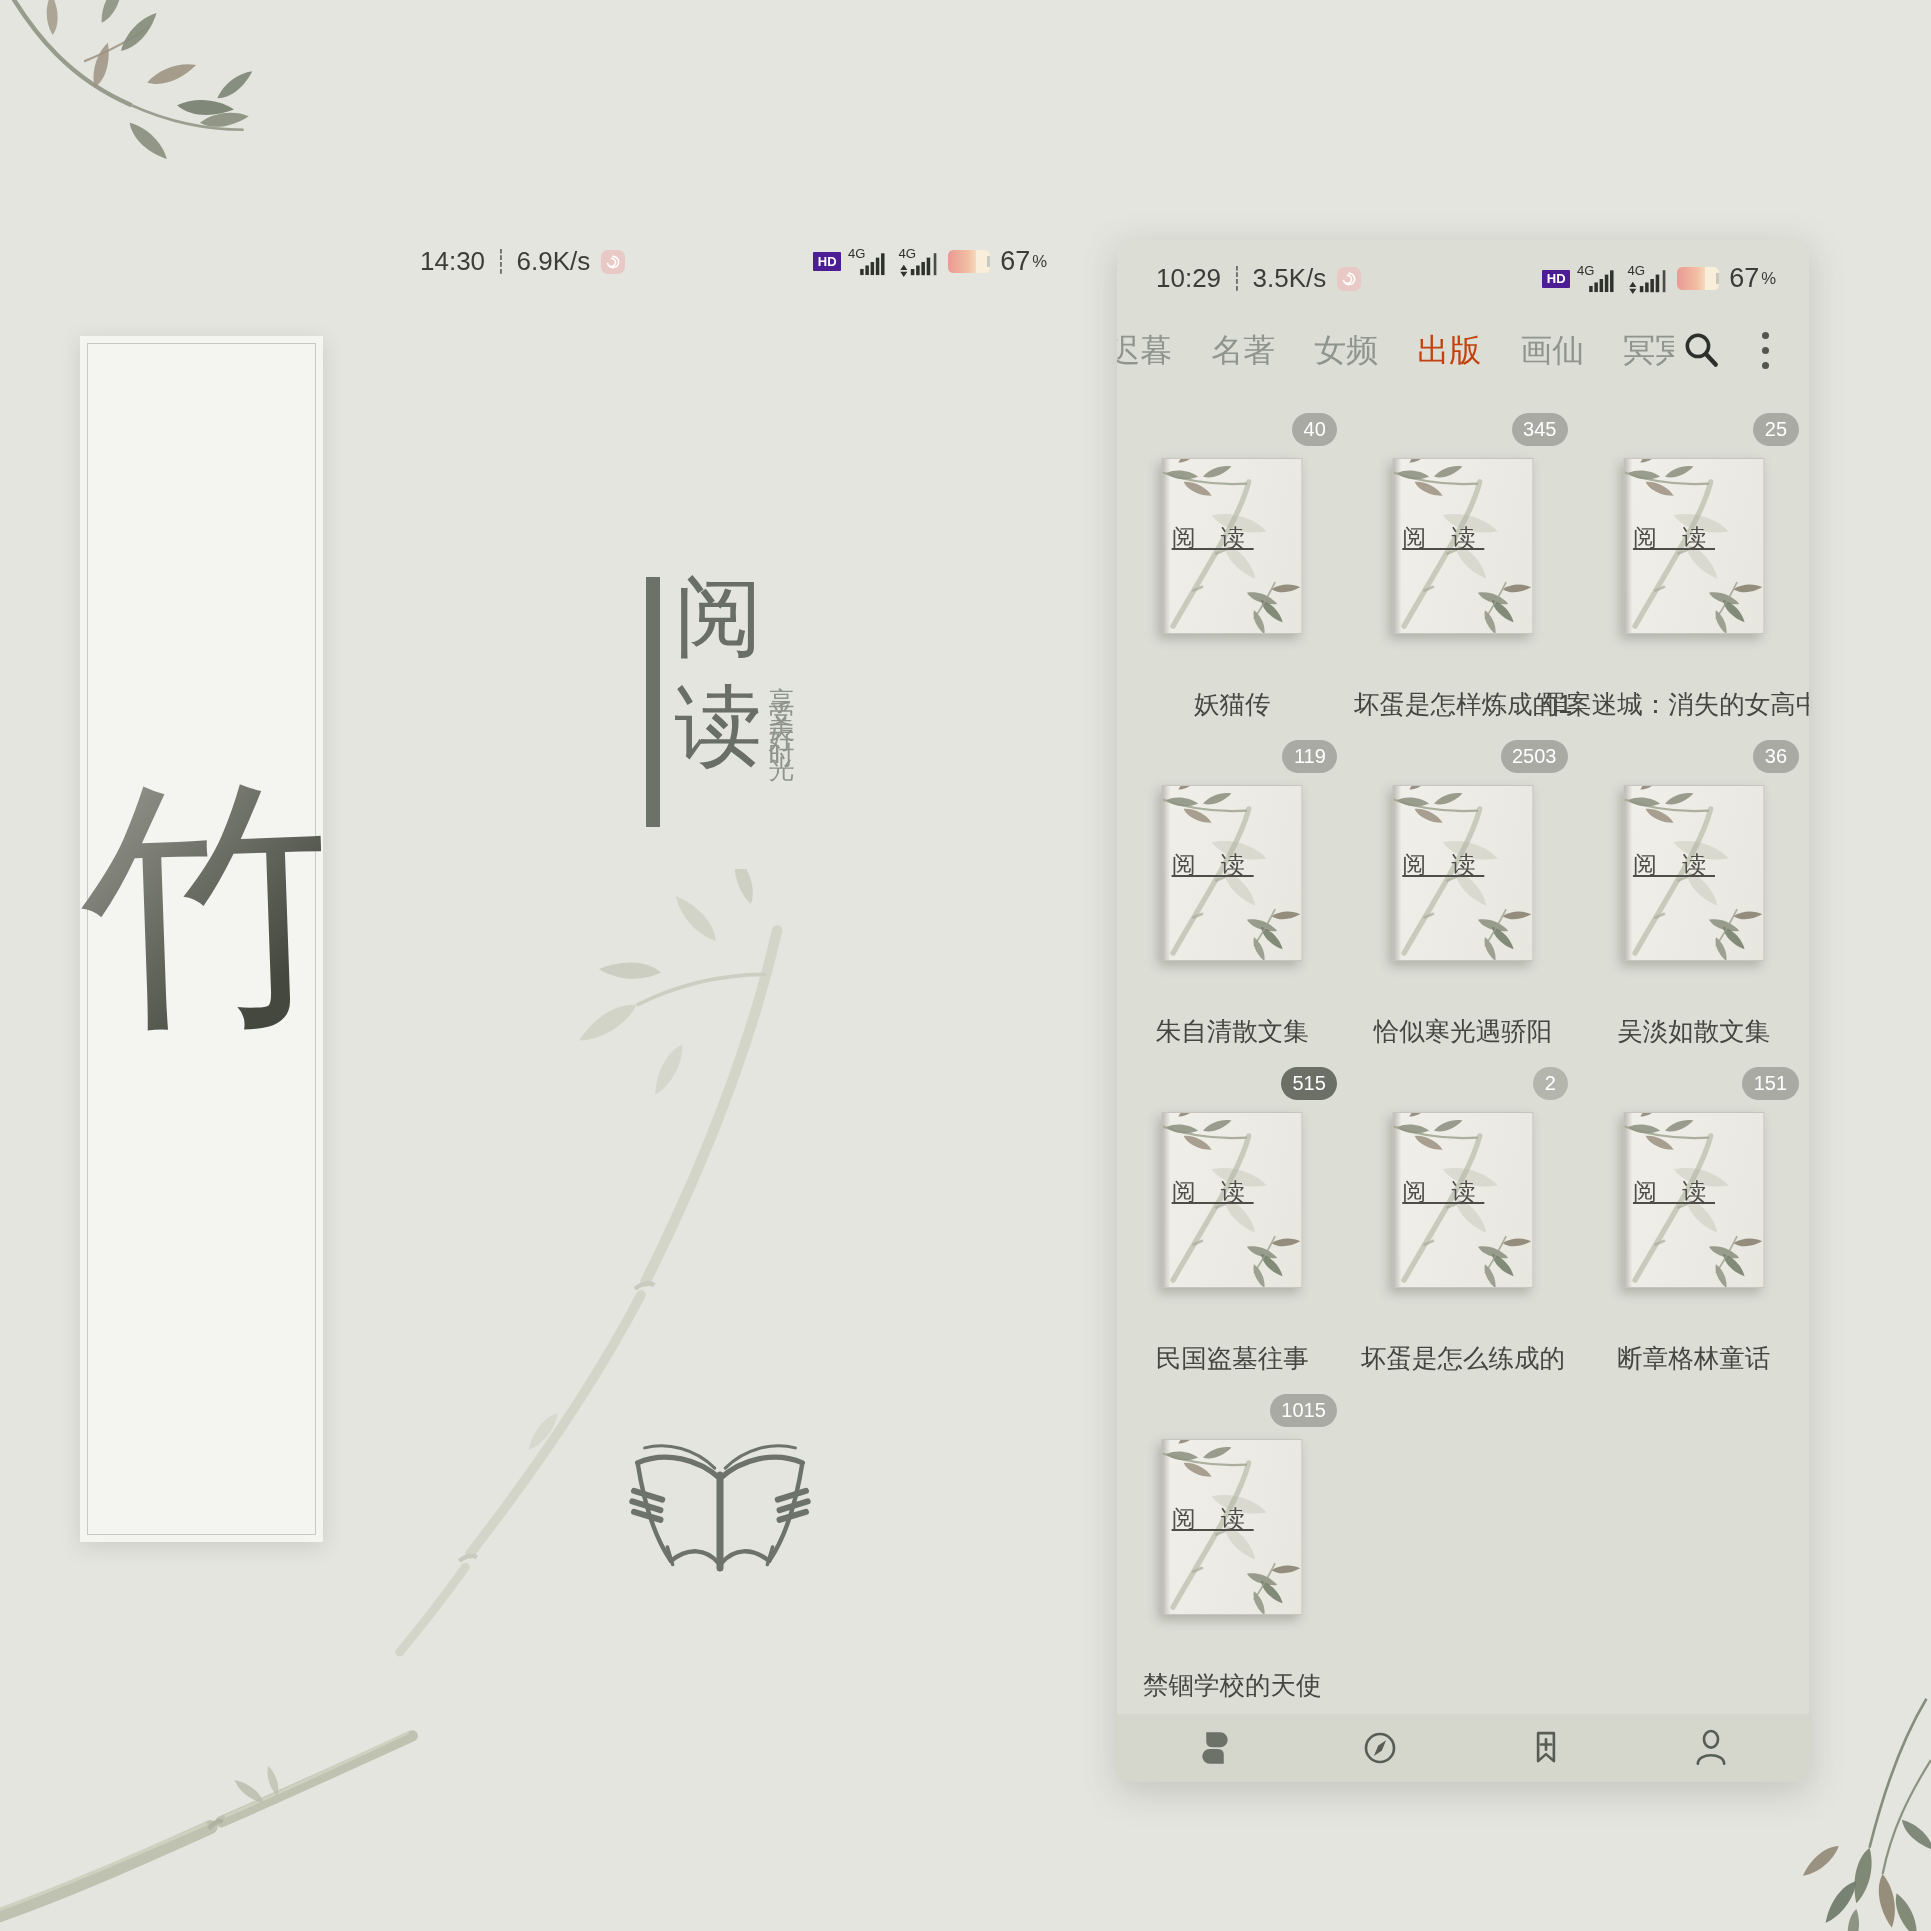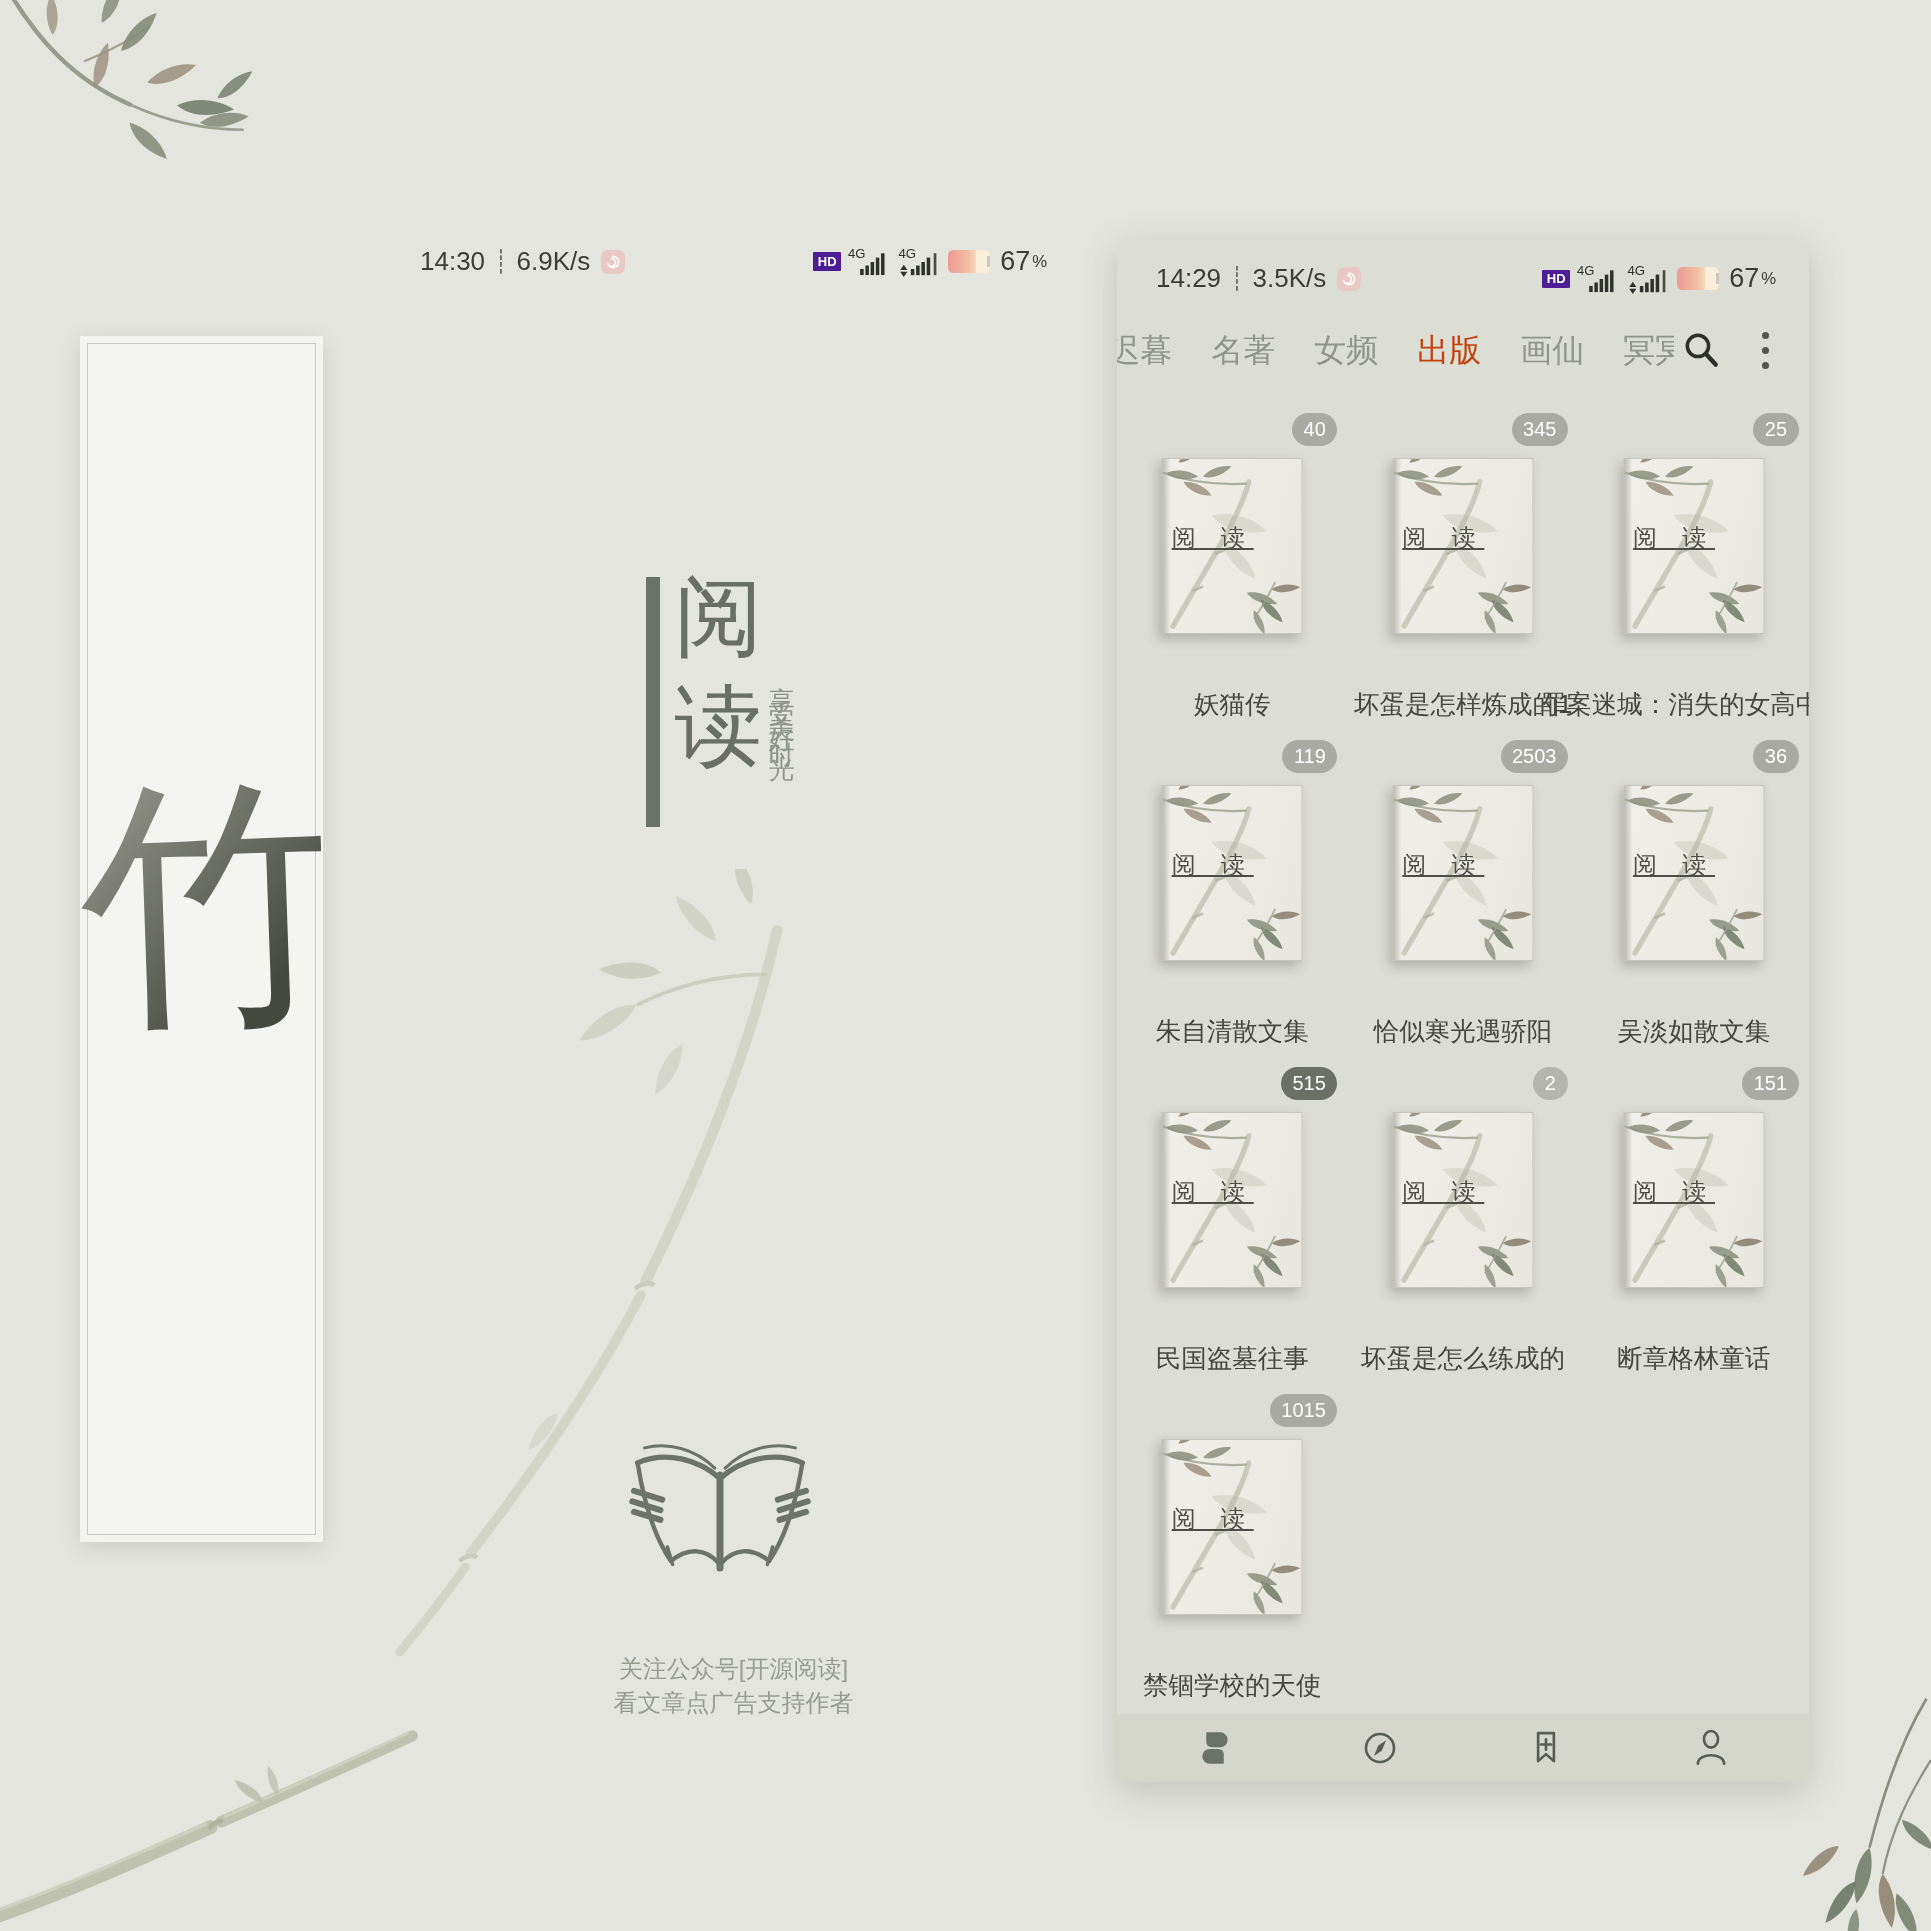--- a/index.html
+++ b/index.html
@@ -224,30 +224,26 @@
         <path d="M50,138 C70,122 90,124 104,140" stroke-width="5"></path>
         <path d="M46,122 L52,142" stroke-width="4"></path>
         <path d="M8,58 L40,68" stroke-width="7"></path>
         <path d="M6,70 L38,80" stroke-width="7"></path>
         <path d="M8,82 L38,91" stroke-width="7"></path>
       </g>
       <use href="#bookhalf" transform="translate(212,0) scale(-1,1)"></use>
     </g>
   </svg>
 
-  <div class="footer-txt">
-    <div>关注公众号[开源阅读]</div>
-    <div>看文章点广告支持作者</div>
-  </div>
 
   <div class="panel">
 
     <div class="sbar">
       <span class="sleft">
-        <span class="time">14:29</span>
+        <span class="time">10:29</span>
         <span class="sep">┊</span>
         <span class="speed">3.5K/s</span>
         <span class="spiral-icon">
           <svg width="16" height="16" viewBox="0 0 20 20">
               <path d="M10,3 a7,7 0 1 1 -6.9,8 a5,5 0 1 0 5,-5.5" fill="none" stroke="#fff" stroke-width="2" stroke-linecap="round"></path>
             </svg>
         </span>
       </span>
       <span class="sright">
         <span class="hd">HD</span>

